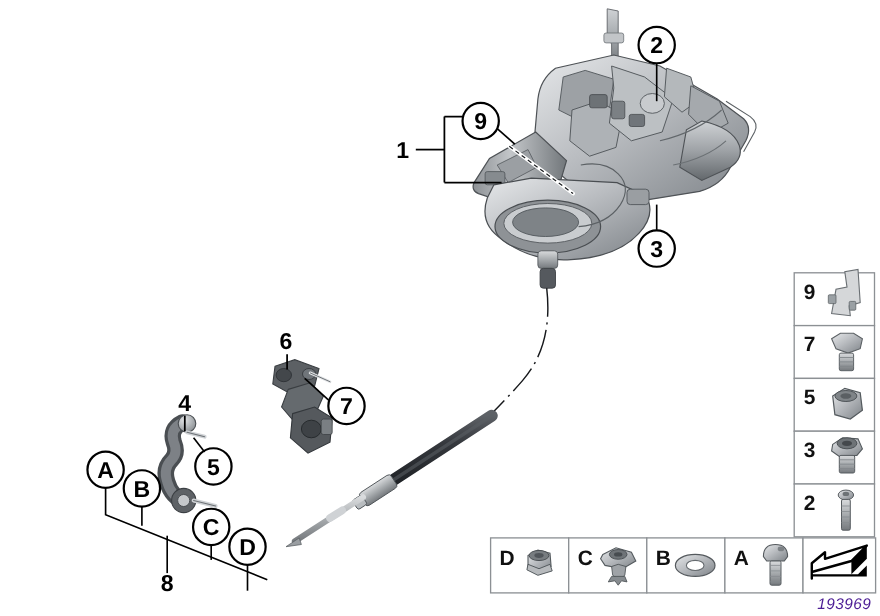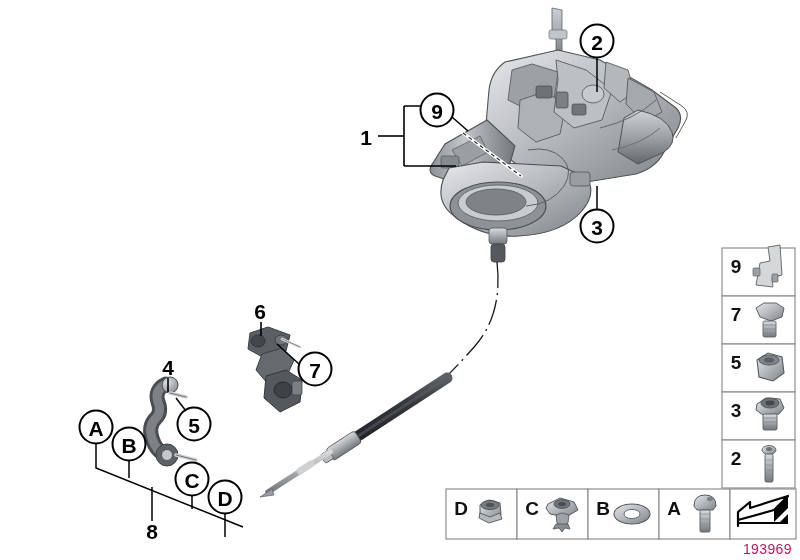--- a/index.html
+++ b/index.html
@@ -11,21 +11,21 @@
            font-weight:bold;font-size:21px;fill:#000;
            text-anchor:middle;dominant-baseline:central;}
   .cal-txt-plain{font-family:"Liberation Sans","DejaVu Sans",sans-serif;
            font-weight:bold;font-size:21px;fill:#000;
            text-anchor:middle;dominant-baseline:central;}
   .leg-txt{font-family:"Liberation Sans","DejaVu Sans",sans-serif;
            font-weight:bold;font-size:19px;fill:#111;
            text-anchor:middle;dominant-baseline:central;}
   .idnum{position:absolute;right:8px;bottom:3px;
          font-family:"Liberation Sans","DejaVu Sans",sans-serif;
-         font-size:14px;color:#be185d;letter-spacing:.4px;}
+         font-size:14px;color:#4c1d95;letter-spacing:.4px;font-style:italic;}
 </style>
 </head>
 <body>
 
 <div id="stage">
 
   <svg class="layer" viewBox="0 0 800 560">
     <defs>
       <linearGradient id="gMetA" x1="0" y1="0" x2="1" y2="1">
         <stop offset="0" stop-color="#e6e8ea"></stop>

